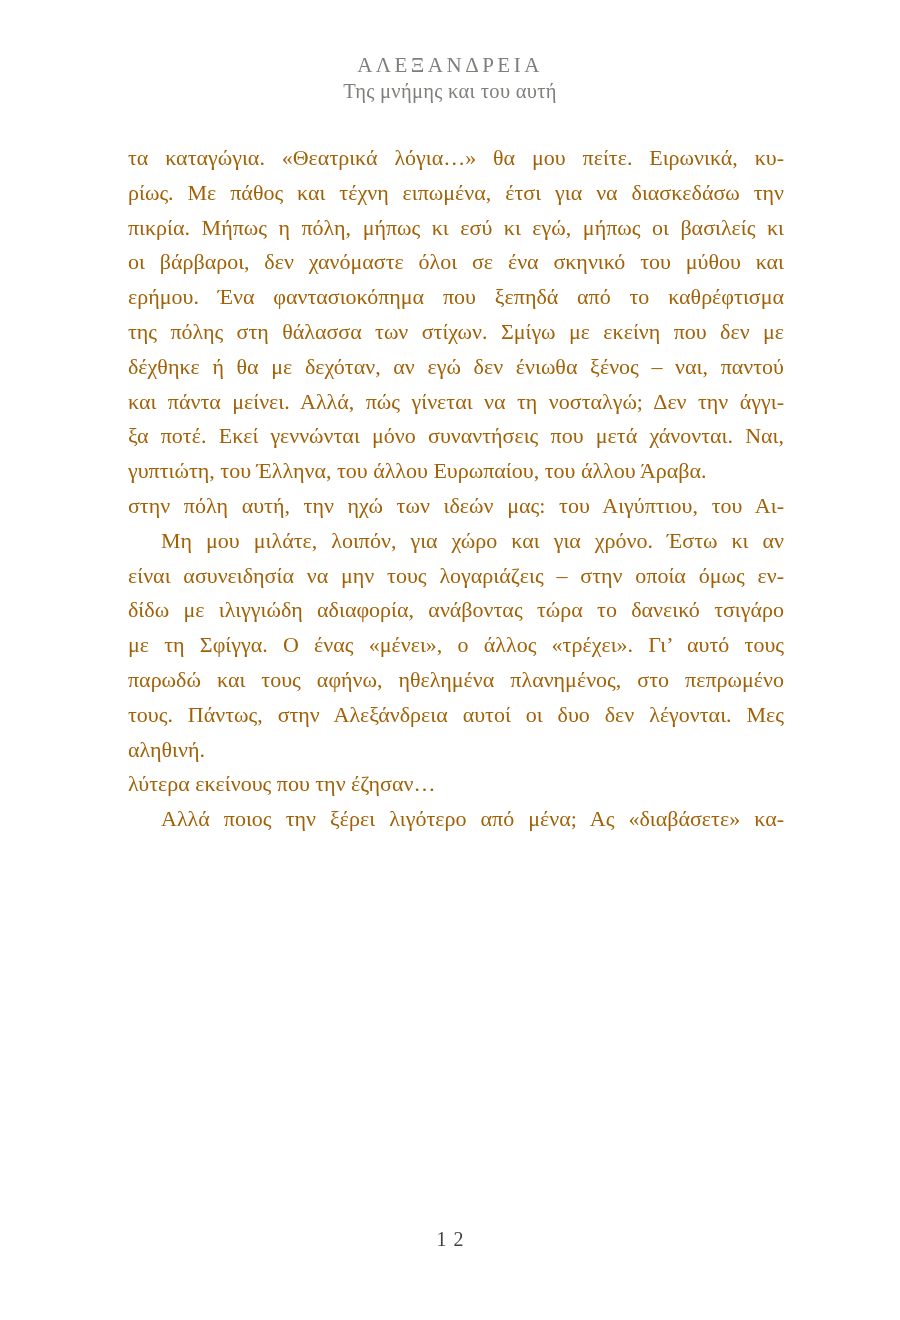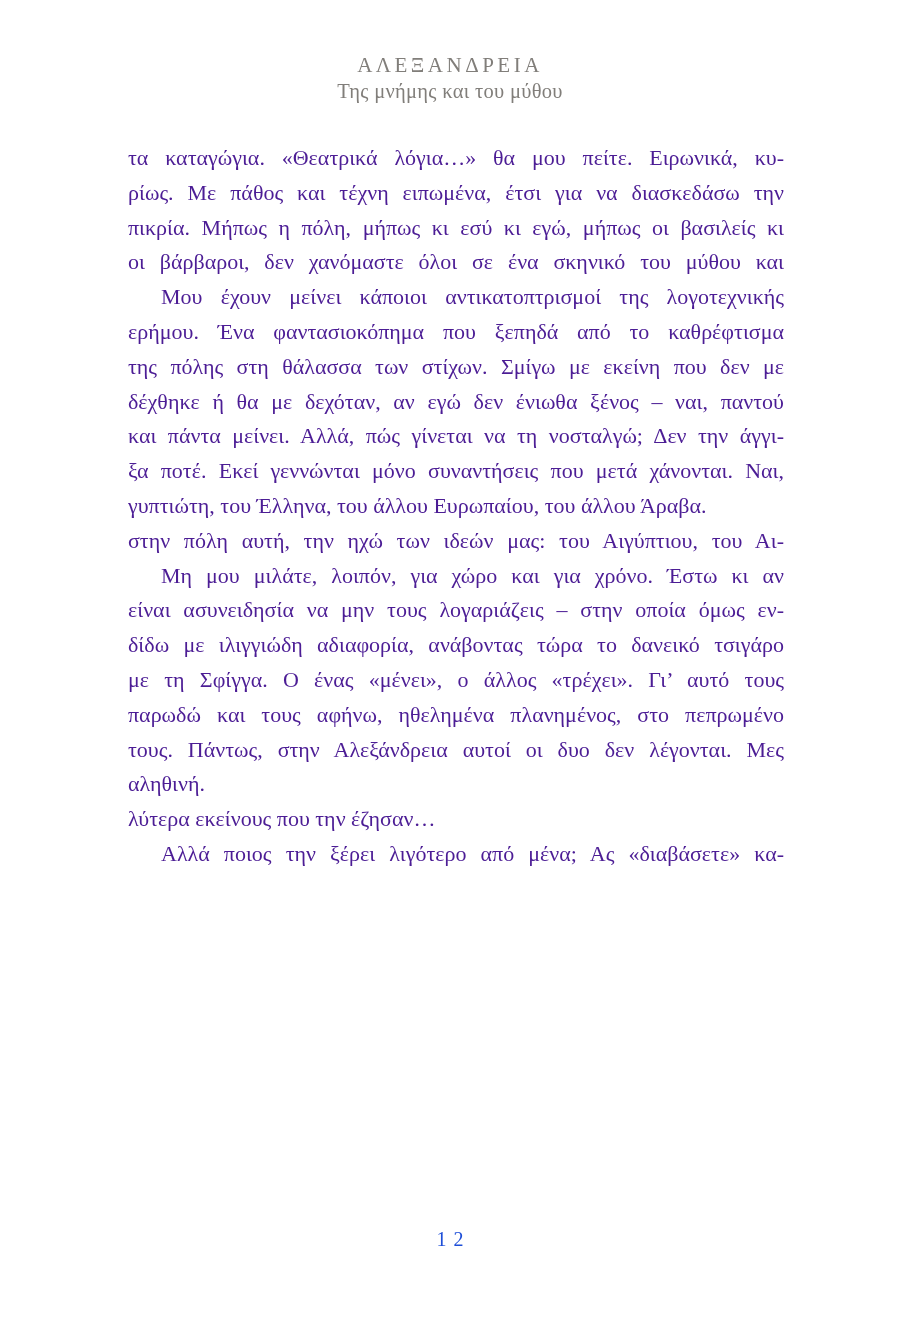--- a/index.html
+++ b/index.html
@@ -31,21 +31,21 @@
   .running-head .subtitle {
     font-size: 20.5px;
     letter-spacing: 0.3px;
     line-height: 27px;
   }
   .body-text {
     position: absolute;
     top: 141px;
     left: 128px;
     width: 656px;
-    color: #4c1d95;
+    color: #a16207;
     font-size: 22px;
   }
   .body-text .line {
     line-height: 34.8px;
     height: 34.8px;
     overflow: hidden;
     text-align: justify;
     text-align-last: justify;
     white-space: nowrap0; 
   }
@@ -56,41 +56,40 @@
     text-indent: 33px;
   }
   .footer-pagenum {
     position: absolute;
     top: 1228px;
     left: 0;
     width: 900px;
     text-align: center;
     font-size: 20px;
     letter-spacing: 7px;
-    color: #1d4ed8;
+    color: #404040;
     
     text-indent: 7px;
   }
 </style>
 </head>
 <body>
 
 <div class="page">
 
   <div class="running-head">
     <div class="title">ΑΛΕΞΑΝΔΡΕΙΑ</div>
-    <div class="subtitle">Της μνήμης και του μύθου</div>
+    <div class="subtitle">Της μνήμης και του αυτή</div>
   </div>
 
   <div class="body-text" id="body-text">
       <div class="line">τα καταγώγια. «Θεατρικά λόγια…» θα μου πείτε. Ειρωνικά, κυ-</div>
       <div class="line">ρίως. Με πάθος και τέχνη ειπωμένα, έτσι για να διασκεδάσω την</div>
       <div class="line">πικρία. Μήπως η πόλη, μήπως κι εσύ κι εγώ, μήπως οι βασιλείς κι</div>
       <div class="line">οι βάρβαροι, δεν χανόμαστε όλοι σε ένα σκηνικό του μύθου και</div>
-      <div class="line indent">Μου έχουν μείνει κάποιοι αντικατοπτρισμοί της λογοτεχνικής</div>
       <div class="line">ερήμου. Ένα φαντασιοκόπημα που ξεπηδά από το καθρέφτισμα</div>
       <div class="line">της πόλης στη θάλασσα των στίχων. Σμίγω με εκείνη που δεν με</div>
       <div class="line">δέχθηκε ή θα με δεχόταν, αν εγώ δεν ένιωθα ξένος – ναι, παντού</div>
       <div class="line">και πάντα μείνει. Αλλά, πώς γίνεται να τη νοσταλγώ; Δεν την άγγι-</div>
       <div class="line">ξα ποτέ. Εκεί γεννώνται μόνο συναντήσεις που μετά χάνονται. Ναι,</div>
       <div class="line last">γυπτιώτη, του Έλληνα, του άλλου Ευρωπαίου, του άλλου Άραβα.</div>
       <div class="line">στην πόλη αυτή, την ηχώ των ιδεών μας: του Αιγύπτιου, του Αι-</div>
       <div class="line indent">Μη μου μιλάτε, λοιπόν, για χώρο και για χρόνο. Έστω κι αν</div>
       <div class="line">είναι ασυνειδησία να μην τους λογαριάζεις – στην οποία όμως εν-</div>
       <div class="line">δίδω με ιλιγγιώδη αδιαφορία, ανάβοντας τώρα το δανεικό τσιγάρο</div>

